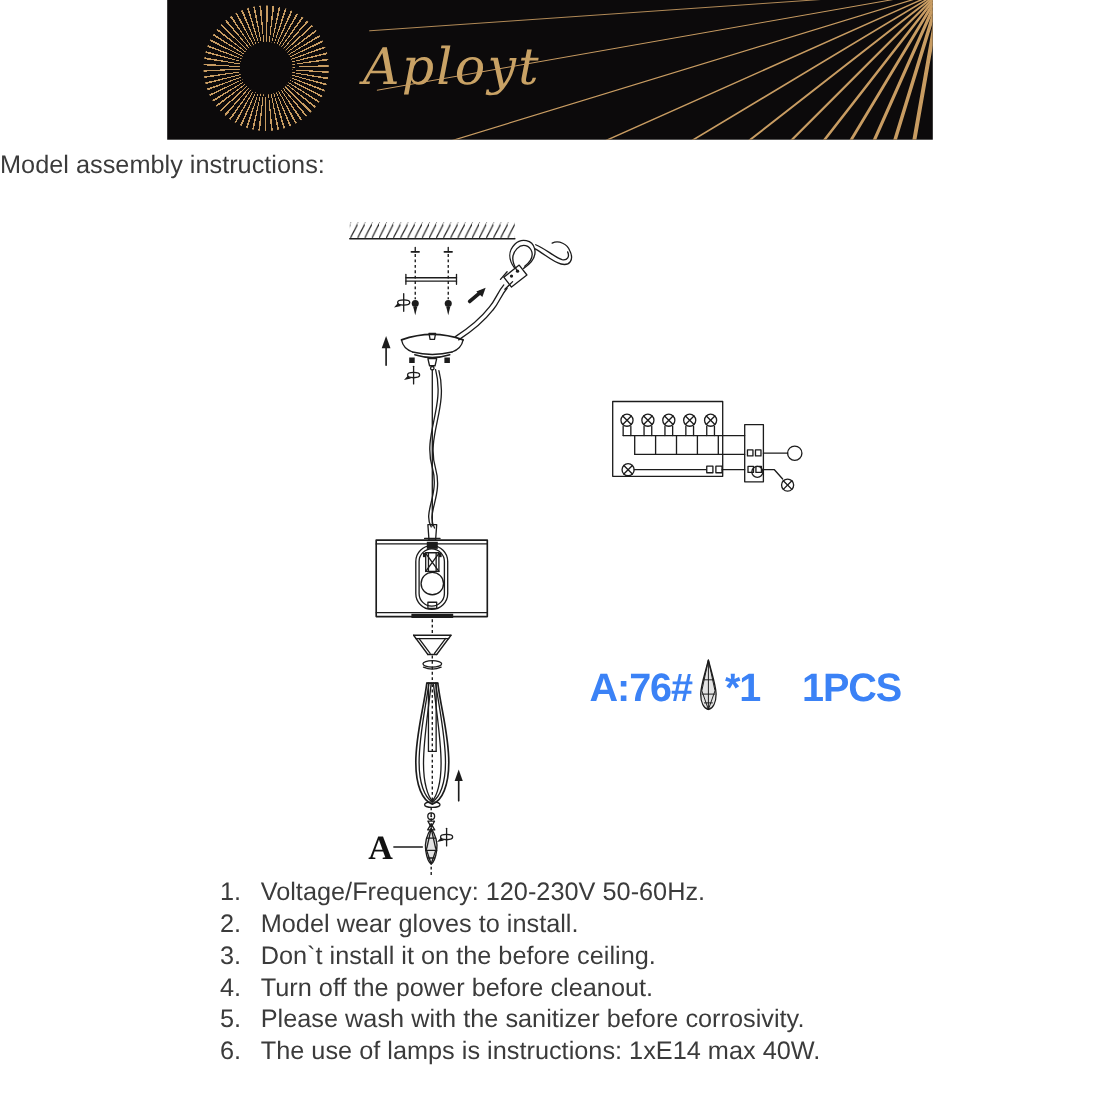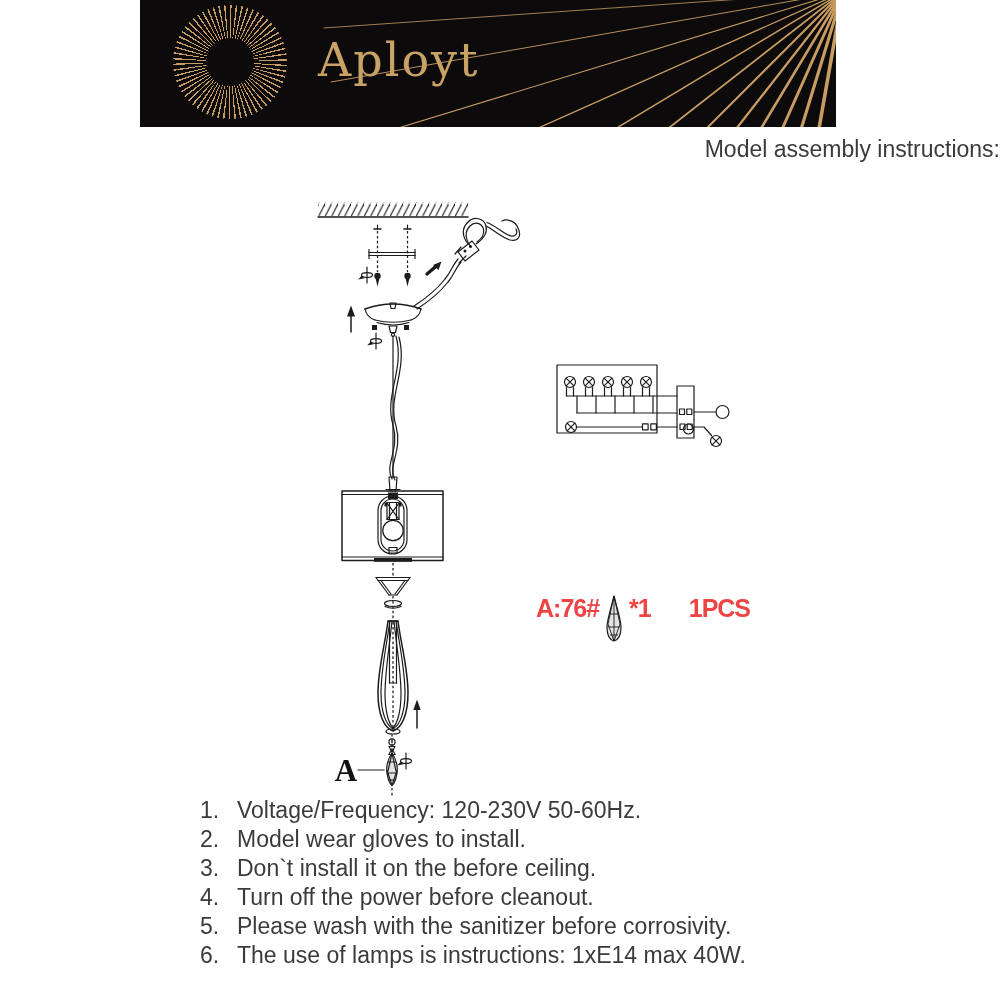--- a/index.html
+++ b/index.html
@@ -1,40 +1,40 @@
 <!DOCTYPE html>
 <html><head>
 <meta charset="utf-8">
 <style>
   html,body{margin:0;padding:0;background:#fff;}
   .page{position:relative;width:1000px;height:1000px;background:#ffffff;overflow:hidden;
         font-family:"Liberation Sans",sans-serif;color:#3d3d3d;}
   
-  .banner{position:absolute;left:140px;top:0;width:696px;height:127px;background:#0c0a0b;overflow:hidden;}
+  .banner{position:absolute;left:152px;top:0;width:696px;height:127px;background:#0c0a0b;overflow:hidden;font-style:italic;}
   .sunburst{position:absolute;left:33px;top:5px;width:114px;height:114px;border-radius:50%;
             background:repeating-conic-gradient(#c89c62 0deg 1.6deg, rgba(0,0,0,0) 1.6deg 5.8deg);}
   .sunburst-core{position:absolute;left:33px;top:5px;width:114px;height:114px;display:flex;align-items:center;justify-content:center;}
   .sunburst-core div{width:48px;height:48px;border-radius:50%;background:#0c0a0b;}
   .brand{position:absolute;left:178px;top:33px;font-family:"DejaVu Serif","Liberation Serif",serif;
          font-size:46px;font-weight:400;color:#c9a265;letter-spacing:2px;}
   .rays{position:absolute;right:0;top:0;}
   
-  .title{position:absolute;left:0;top:136px;width:1000px;text-align:right;
+  .title{position:absolute;left:0;top:136px;width:1000px;text-align:left;
          font-size:23px;line-height:27px;color:#3b3b3b;}
   
   .draw{position:absolute;left:0;top:0;width:1000px;height:1000px;}
   .d{stroke:#1c1c1c;fill:none;stroke-width:1.2;stroke-linecap:round;stroke-linejoin:round;}
   .d2{stroke:#1c1c1c;fill:none;stroke-width:1.5;stroke-linecap:round;stroke-linejoin:round;}
   .df{fill:#1c1c1c;stroke:none;}
   .dash{stroke:#1c1c1c;fill:none;stroke-width:1.25;stroke-dasharray:2.6 2.3;}
   .crys{fill:#e3e3e3;stroke:#1c1c1c;stroke-width:1.2;stroke-linejoin:round;}
   .ptrA{font-family:"Liberation Serif",serif;font-size:31px;font-weight:bold;fill:#111;}
   
-  .parts{position:absolute;left:536px;top:594px;height:52px;display:flex;align-items:flex-start;gap:6px;
-         font-family:"Liberation Sans",sans-serif;font-weight:bold;font-size:25px;color:#ef4444;letter-spacing:-1px;}
+  .parts{position:absolute;left:536px;top:594px;height:52px;display:flex;align-items:flex-end;gap:6px;
+         font-family:"Liberation Sans",sans-serif;font-weight:bold;font-size:36px;color:#3b82f6;letter-spacing:-1px;}
   .parts .gap{width:26px;}
   
   .instructions{position:absolute;left:200px;top:796px;width:680px;font-size:23px;color:#3b3b3b;}
   .instructions .li{display:grid;grid-template-columns:37px 1fr;line-height:29px;}
 </style>
 </head>
 <body>
 
 <div class="page">
 

